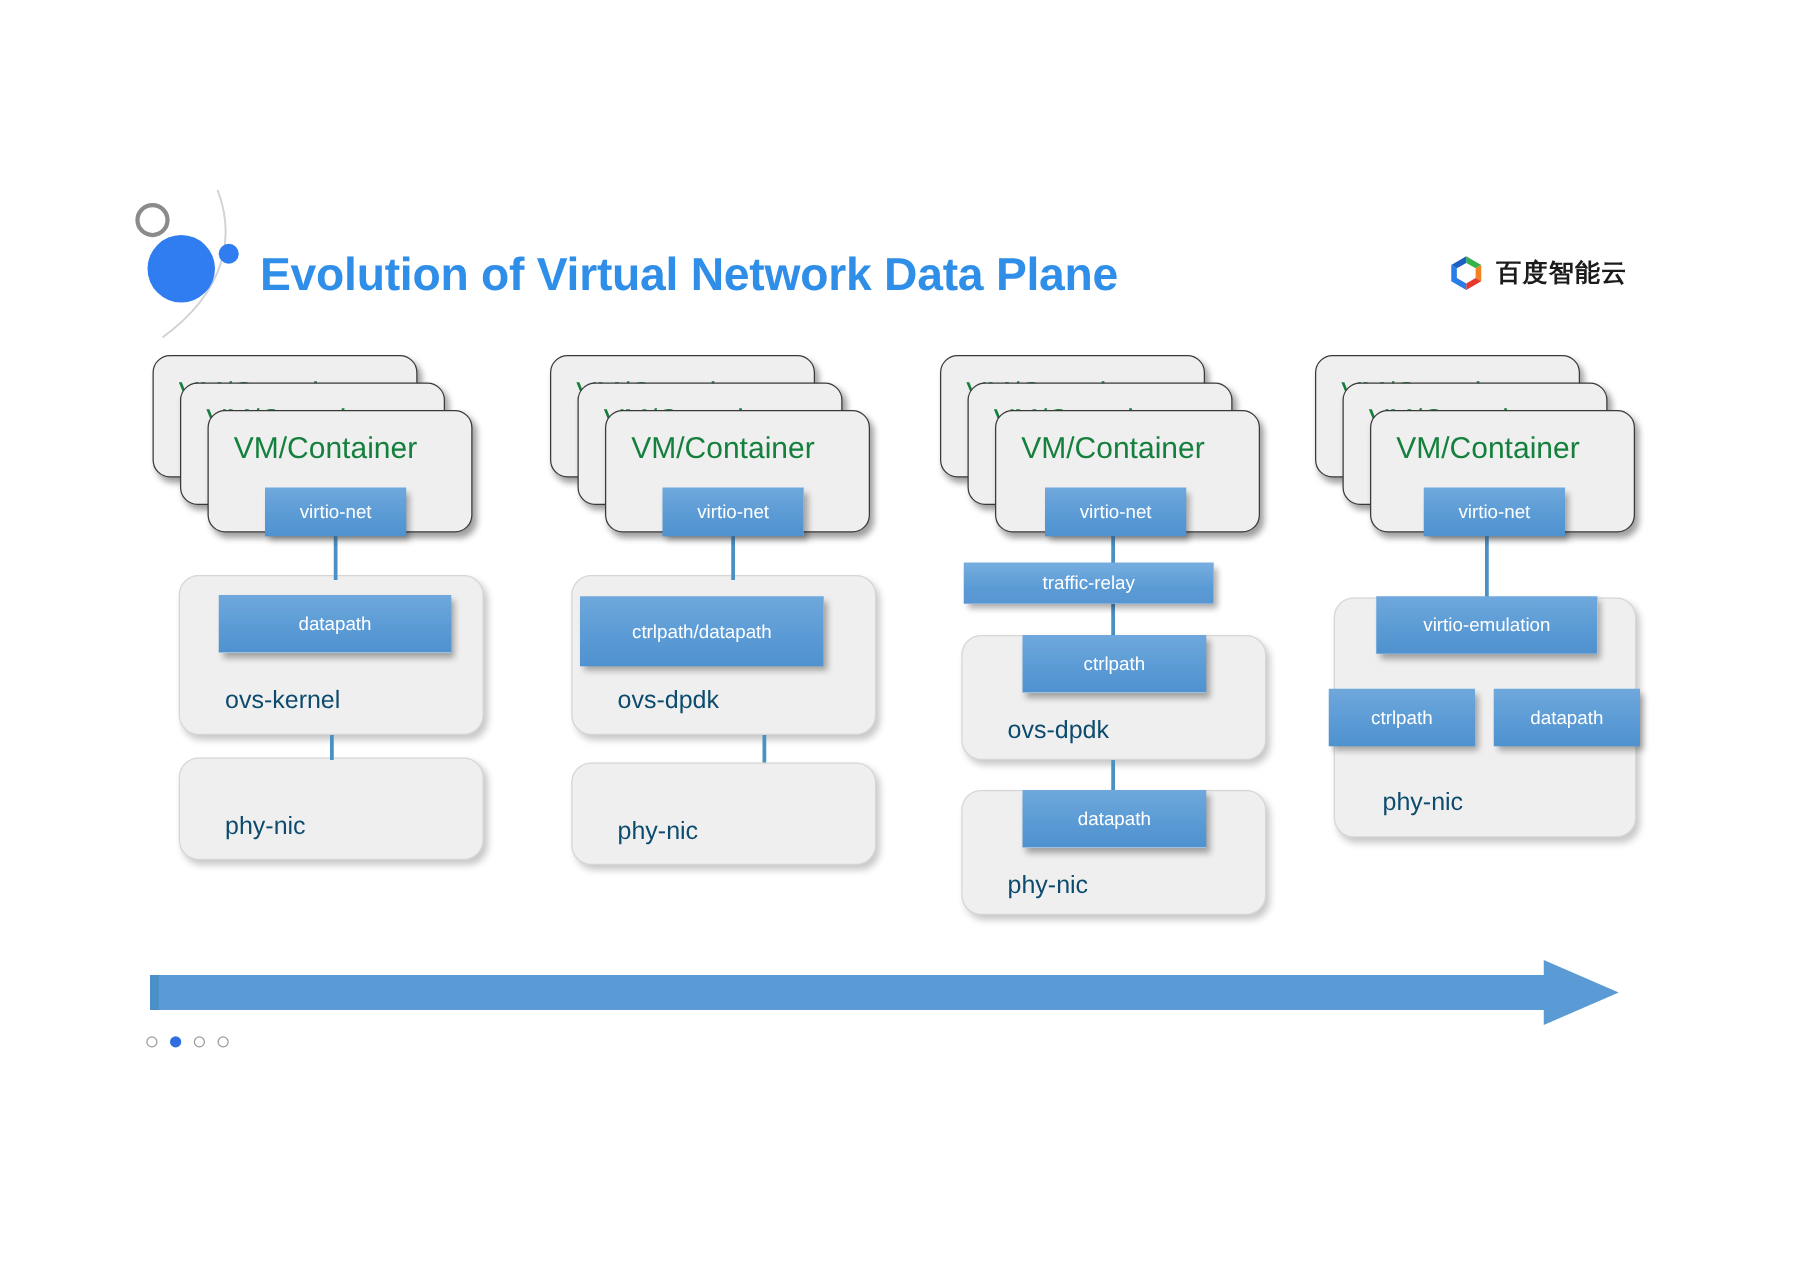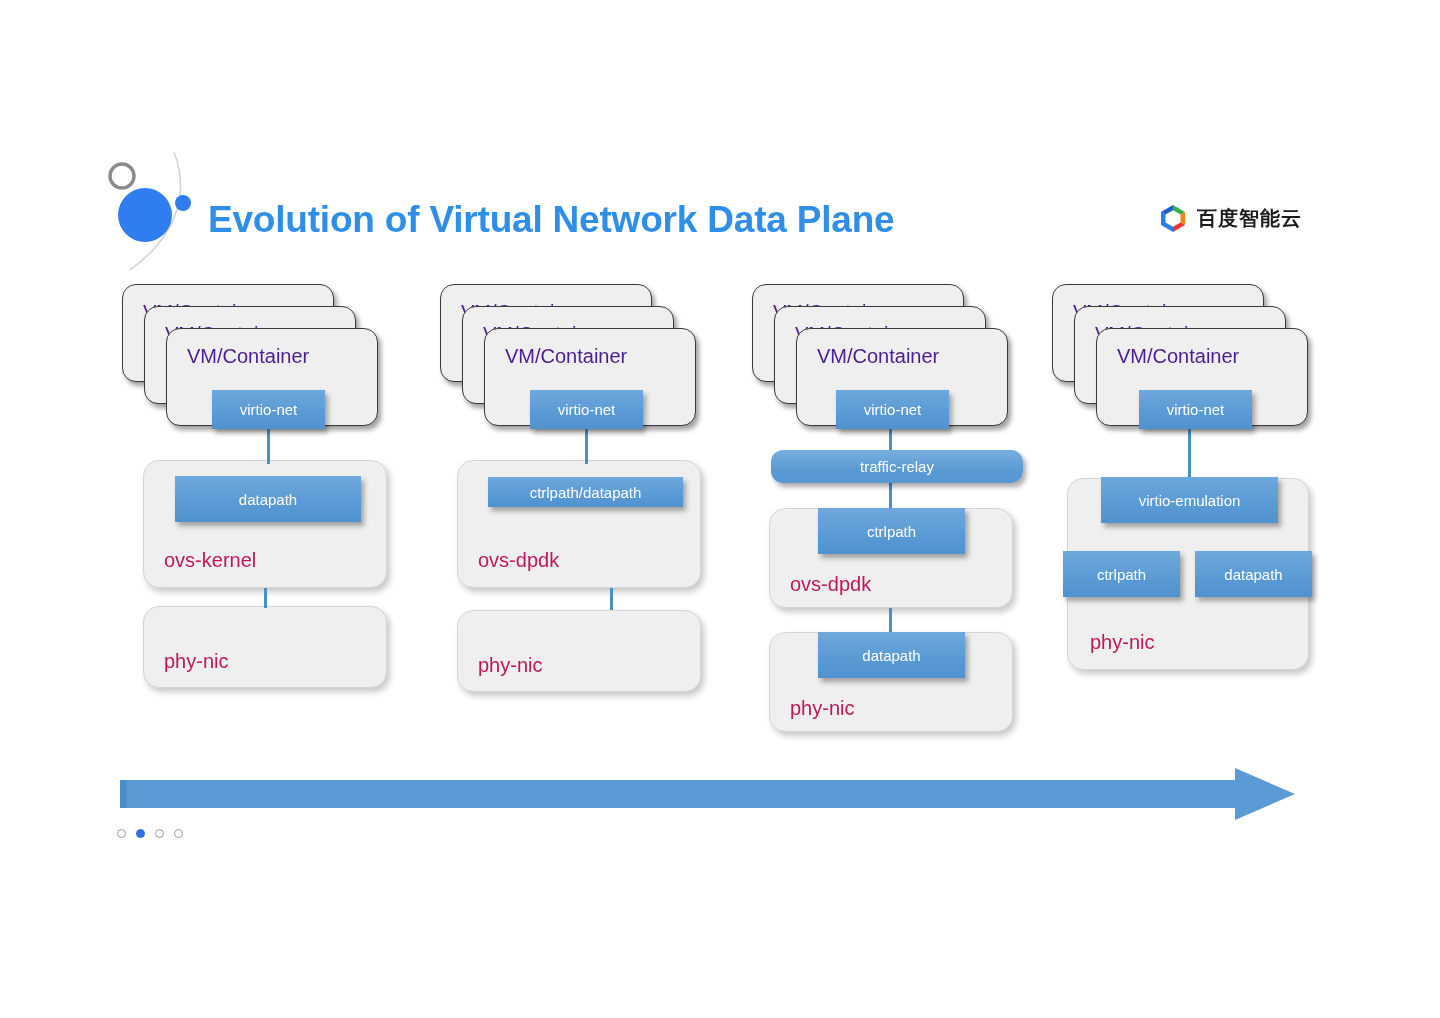--- a/index.html
+++ b/index.html
@@ -63,42 +63,43 @@
     background: #efefef;
     border: 1px solid #3a3a3a;
     border-radius: 14px;
     box-shadow: 3px 4px 5px rgba(0,0,0,0.38);
     box-sizing: border-box;
   }
   .vm-card > .vm-label {
     position: absolute;
     left: 20px;
     top: 16px;
-    font-size: 20px;
-    color: #4c1d95;
+    font-size: 24px;
+    color: #15803d;
     white-space: nowrap;
   }
   .vm-card.back1 { left: 0px;  top: 0px;  z-index: 1; }
   .vm-card.back2 { left: 22px; top: 22px; z-index: 2; }
   .vm-card.front { left: 44px; top: 44px; z-index: 3; }
 
   
   .host-box {
     position: absolute;
     background: #efefef;
     border: 1px solid #d6d6d6;
     border-radius: 16px;
     box-shadow: 3px 4px 6px rgba(0,0,0,0.22);
     box-sizing: border-box;
   }
   .host-label {
     position: absolute;
     font-size: 20px;
-    color: #be185d;
+    color: #0c4a6e;
     white-space: nowrap;
+    margin-left: 16px;
   }
 
   
   .chip {
     position: absolute;
     background: linear-gradient(180deg, #6fa8dc 0%, #5b9bd5 55%, #4f92cf 100%);
     color: #ffffff;
     font-size: 15px;
     display: flex;
     align-items: center;
@@ -218,21 +219,21 @@
       </div>
     </div>
 
     <div class="chip" style="left:530px; top:390px; width:113px; height:39px;">virtio-net</div>
 
     <div class="connector" style="left:585px; top:428px; height:36px;"></div>
 
     <div class="host-box" style="left:457px; top:460px; width:244px; height:128px;">
       <span class="host-label" style="left:20px; top:88px;">ovs-dpdk</span>
     </div>
-    <div class="chip" style="left:488px; top:477px; width:195px; height:30px;">ctrlpath/datapath</div>
+    <div class="chip" style="left:464px; top:477px; width:195px; height:56px;">ctrlpath/datapath</div>
 
     <div class="connector" style="left:610px; top:588px; height:22px;"></div>
 
     <div class="host-box" style="left:457px; top:610px; width:244px; height:82px;">
       <span class="host-label" style="left:20px; top:43px;">phy-nic</span>
     </div>
   </div>
 
   <div class="column">
 
@@ -245,21 +246,21 @@
       </div>
       <div class="vm-card front">
         <span class="vm-label">VM/Container</span>
       </div>
     </div>
 
     <div class="chip" style="left:836px; top:390px; width:113px; height:39px;">virtio-net</div>
 
     <div class="connector" style="left:889px; top:428px; height:24px;"></div>
 
-    <div class="chip flat" style="left:771px; top:450px; width:252px; height:33px;border-radius:12px;">traffic-relay</div>
+    <div class="chip flat" style="left:771px; top:450px; width:200px; height:33px;">traffic-relay</div>
 
     <div class="connector" style="left:889px; top:483px; height:27px;"></div>
 
     <div class="host-box" style="left:769px; top:508px; width:244px; height:100px;">
       <span class="host-label" style="left:20px; top:64px;">ovs-dpdk</span>
     </div>
     <div class="chip" style="left:818px; top:508px; width:147px; height:46px;">ctrlpath</div>
 
     <div class="connector" style="left:889px; top:608px; height:25px;"></div>
 

